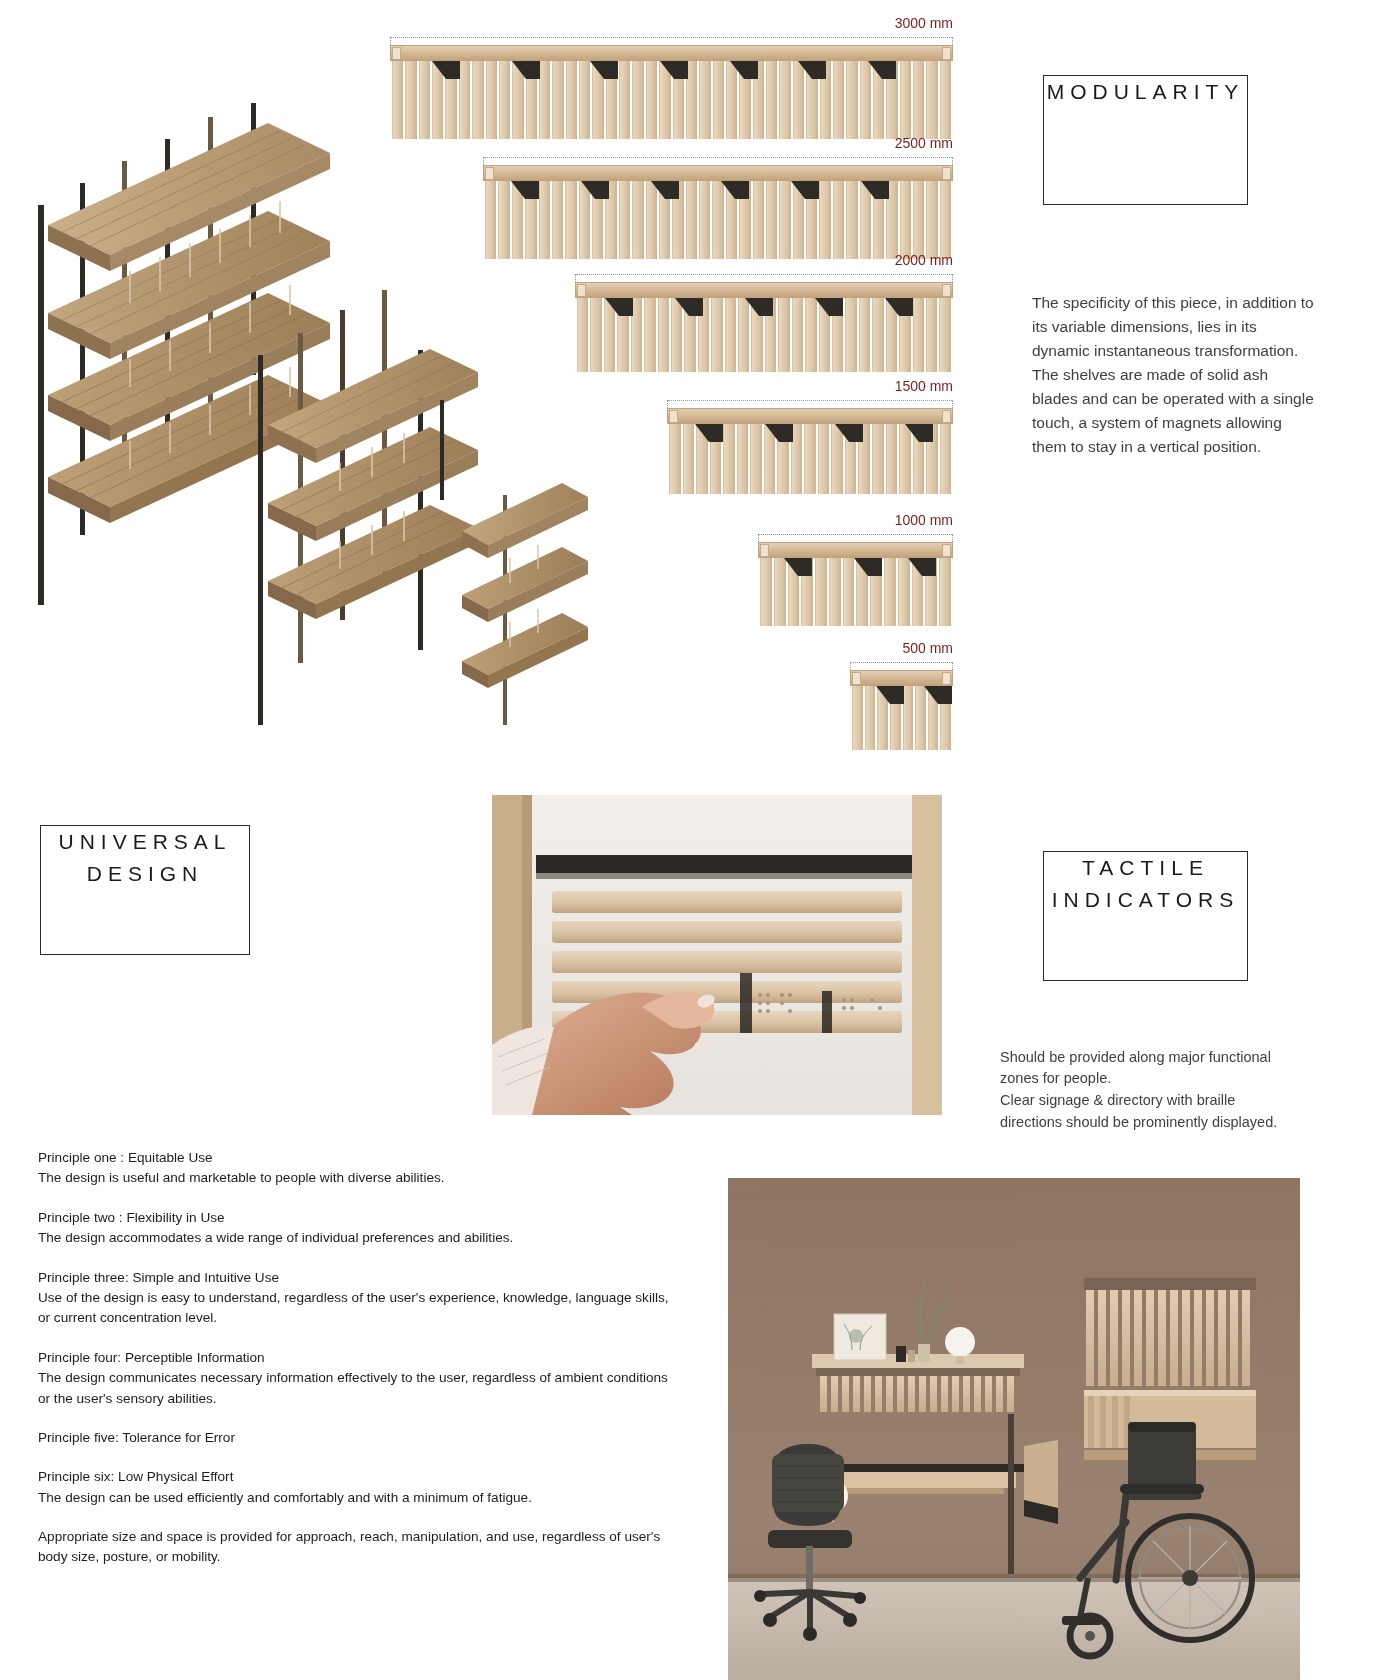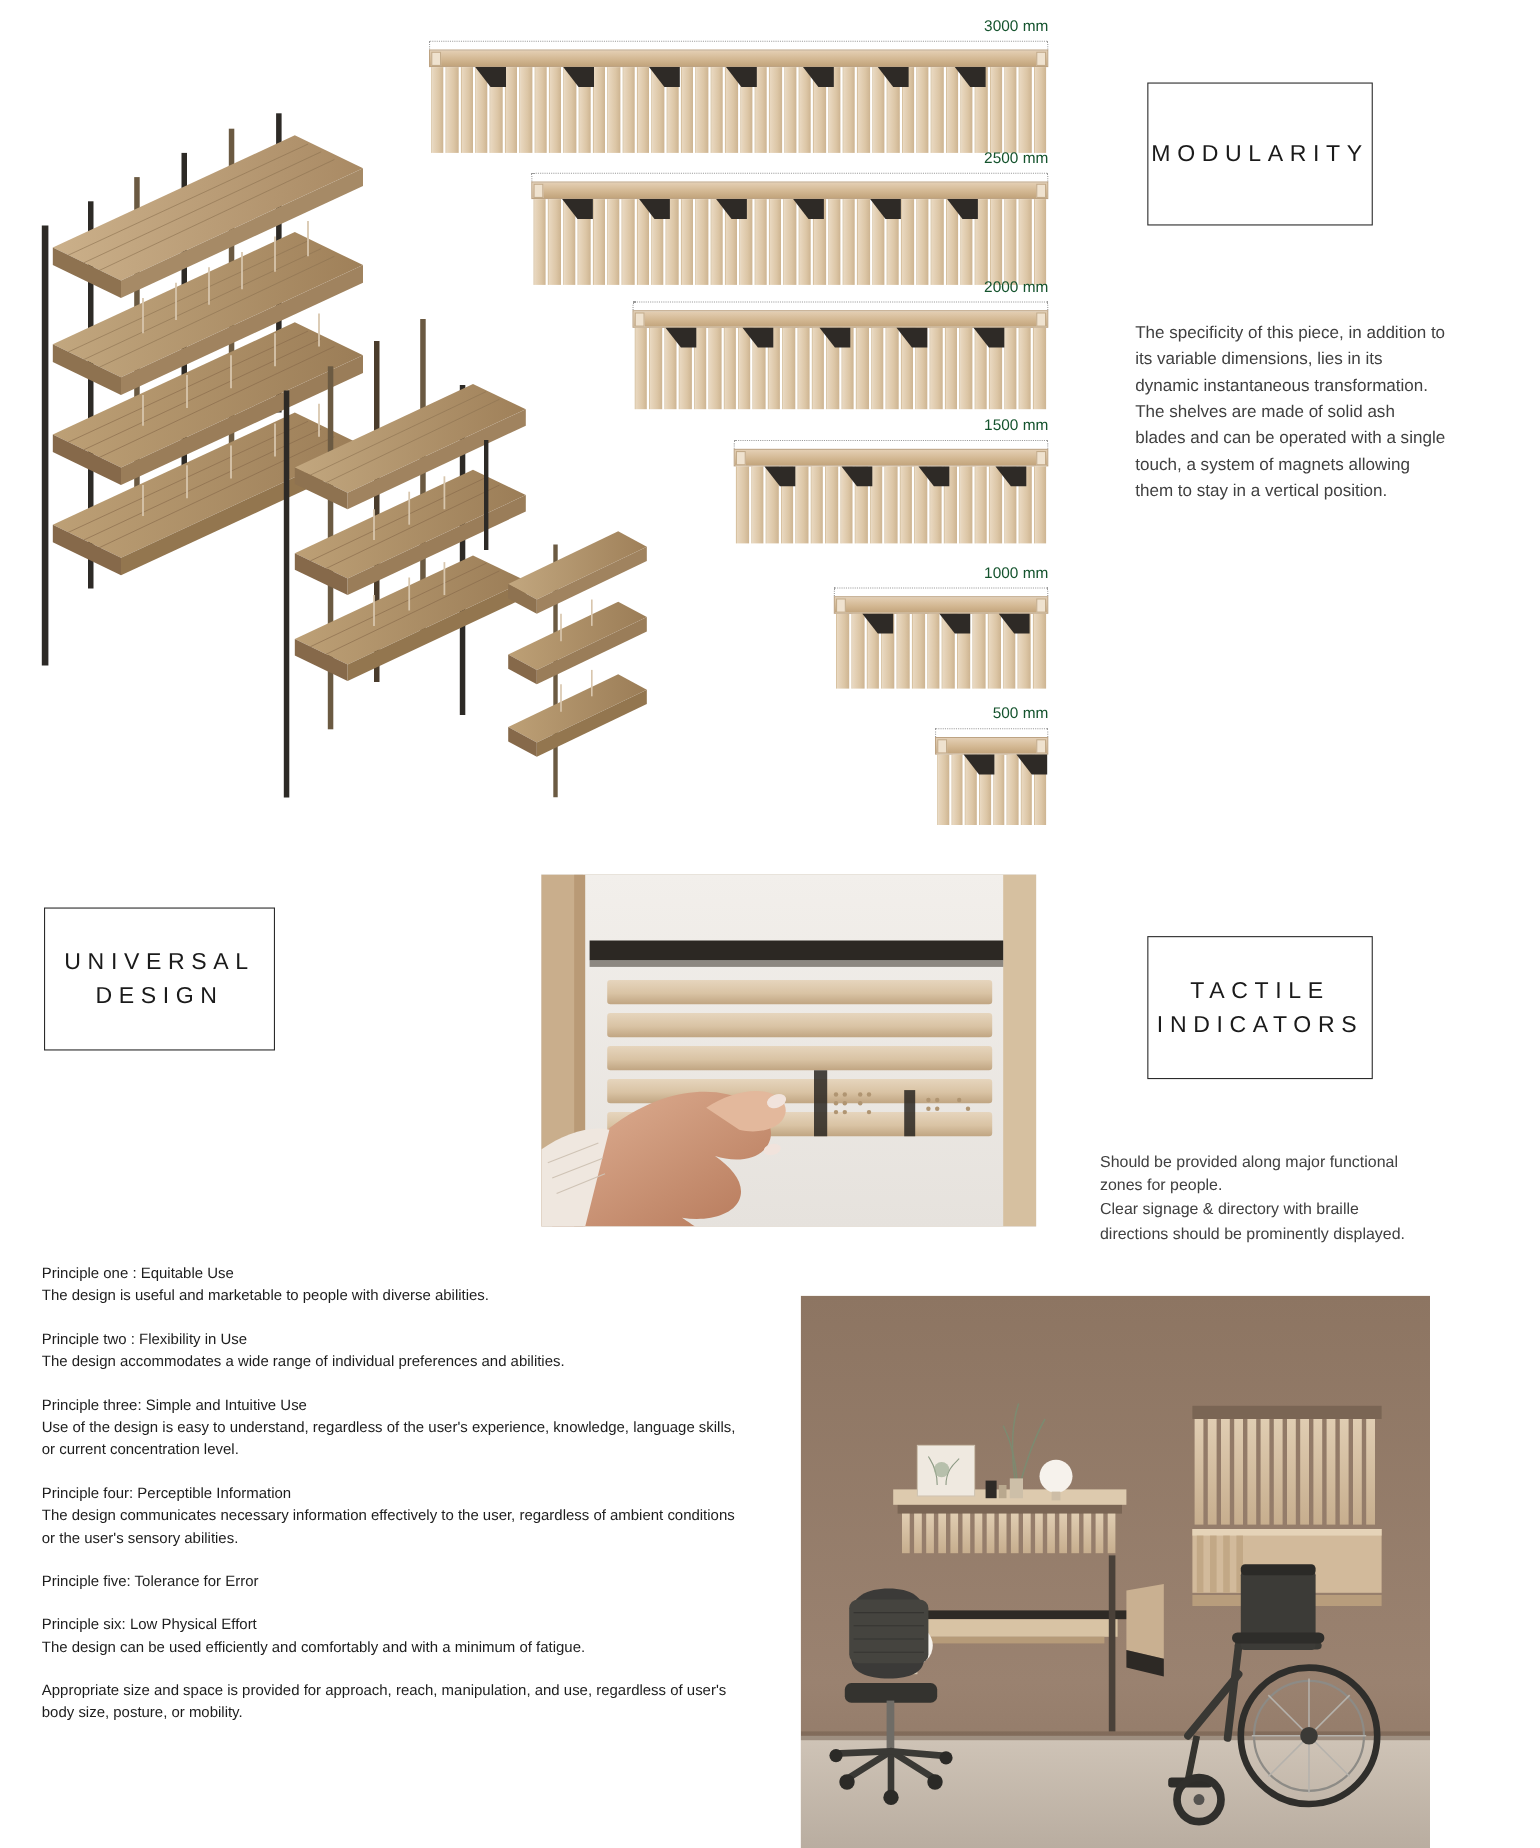--- a/index.html
+++ b/index.html
@@ -19,21 +19,21 @@
     position: relative;
     width: 1400px;
     height: 1680px;
   }
 
   
   .title-box {
     position: absolute;
     border: 1px solid #2b2b2b;
     display: flex;
-    align-items: center;
+    align-items: flex-start;
     justify-content: center;
     text-align: center;
     box-sizing: border-box;
   }
   .title-box .title-text {
     font-size: 21px;
     letter-spacing: 6px;
     line-height: 1.5;
     color: #1a1a1a;
     font-weight: 400;
@@ -52,21 +52,21 @@
   #text-modularity { left: 1032px; top: 275px; width: 285px; }
   #text-tactile    { left: 1000px; top: 1032px; width: 300px; font-size: 14.5px; line-height: 1.5; }
 
   
   .dim-group { position: absolute; }
   .dim-label {
     position: absolute;
     right: 0;
     top: 0;
     font-size: 14px;
-    color: #14532d;
+    color: #7f1d1d;
     white-space: nowrap;
   }
   .dim-line {
     position: absolute;
     left: 0;
     right: 0;
     top: 22px;
     height: 8px;
     border-left: 1px dotted #9b9b9b;
     border-right: 1px dotted #9b9b9b;

